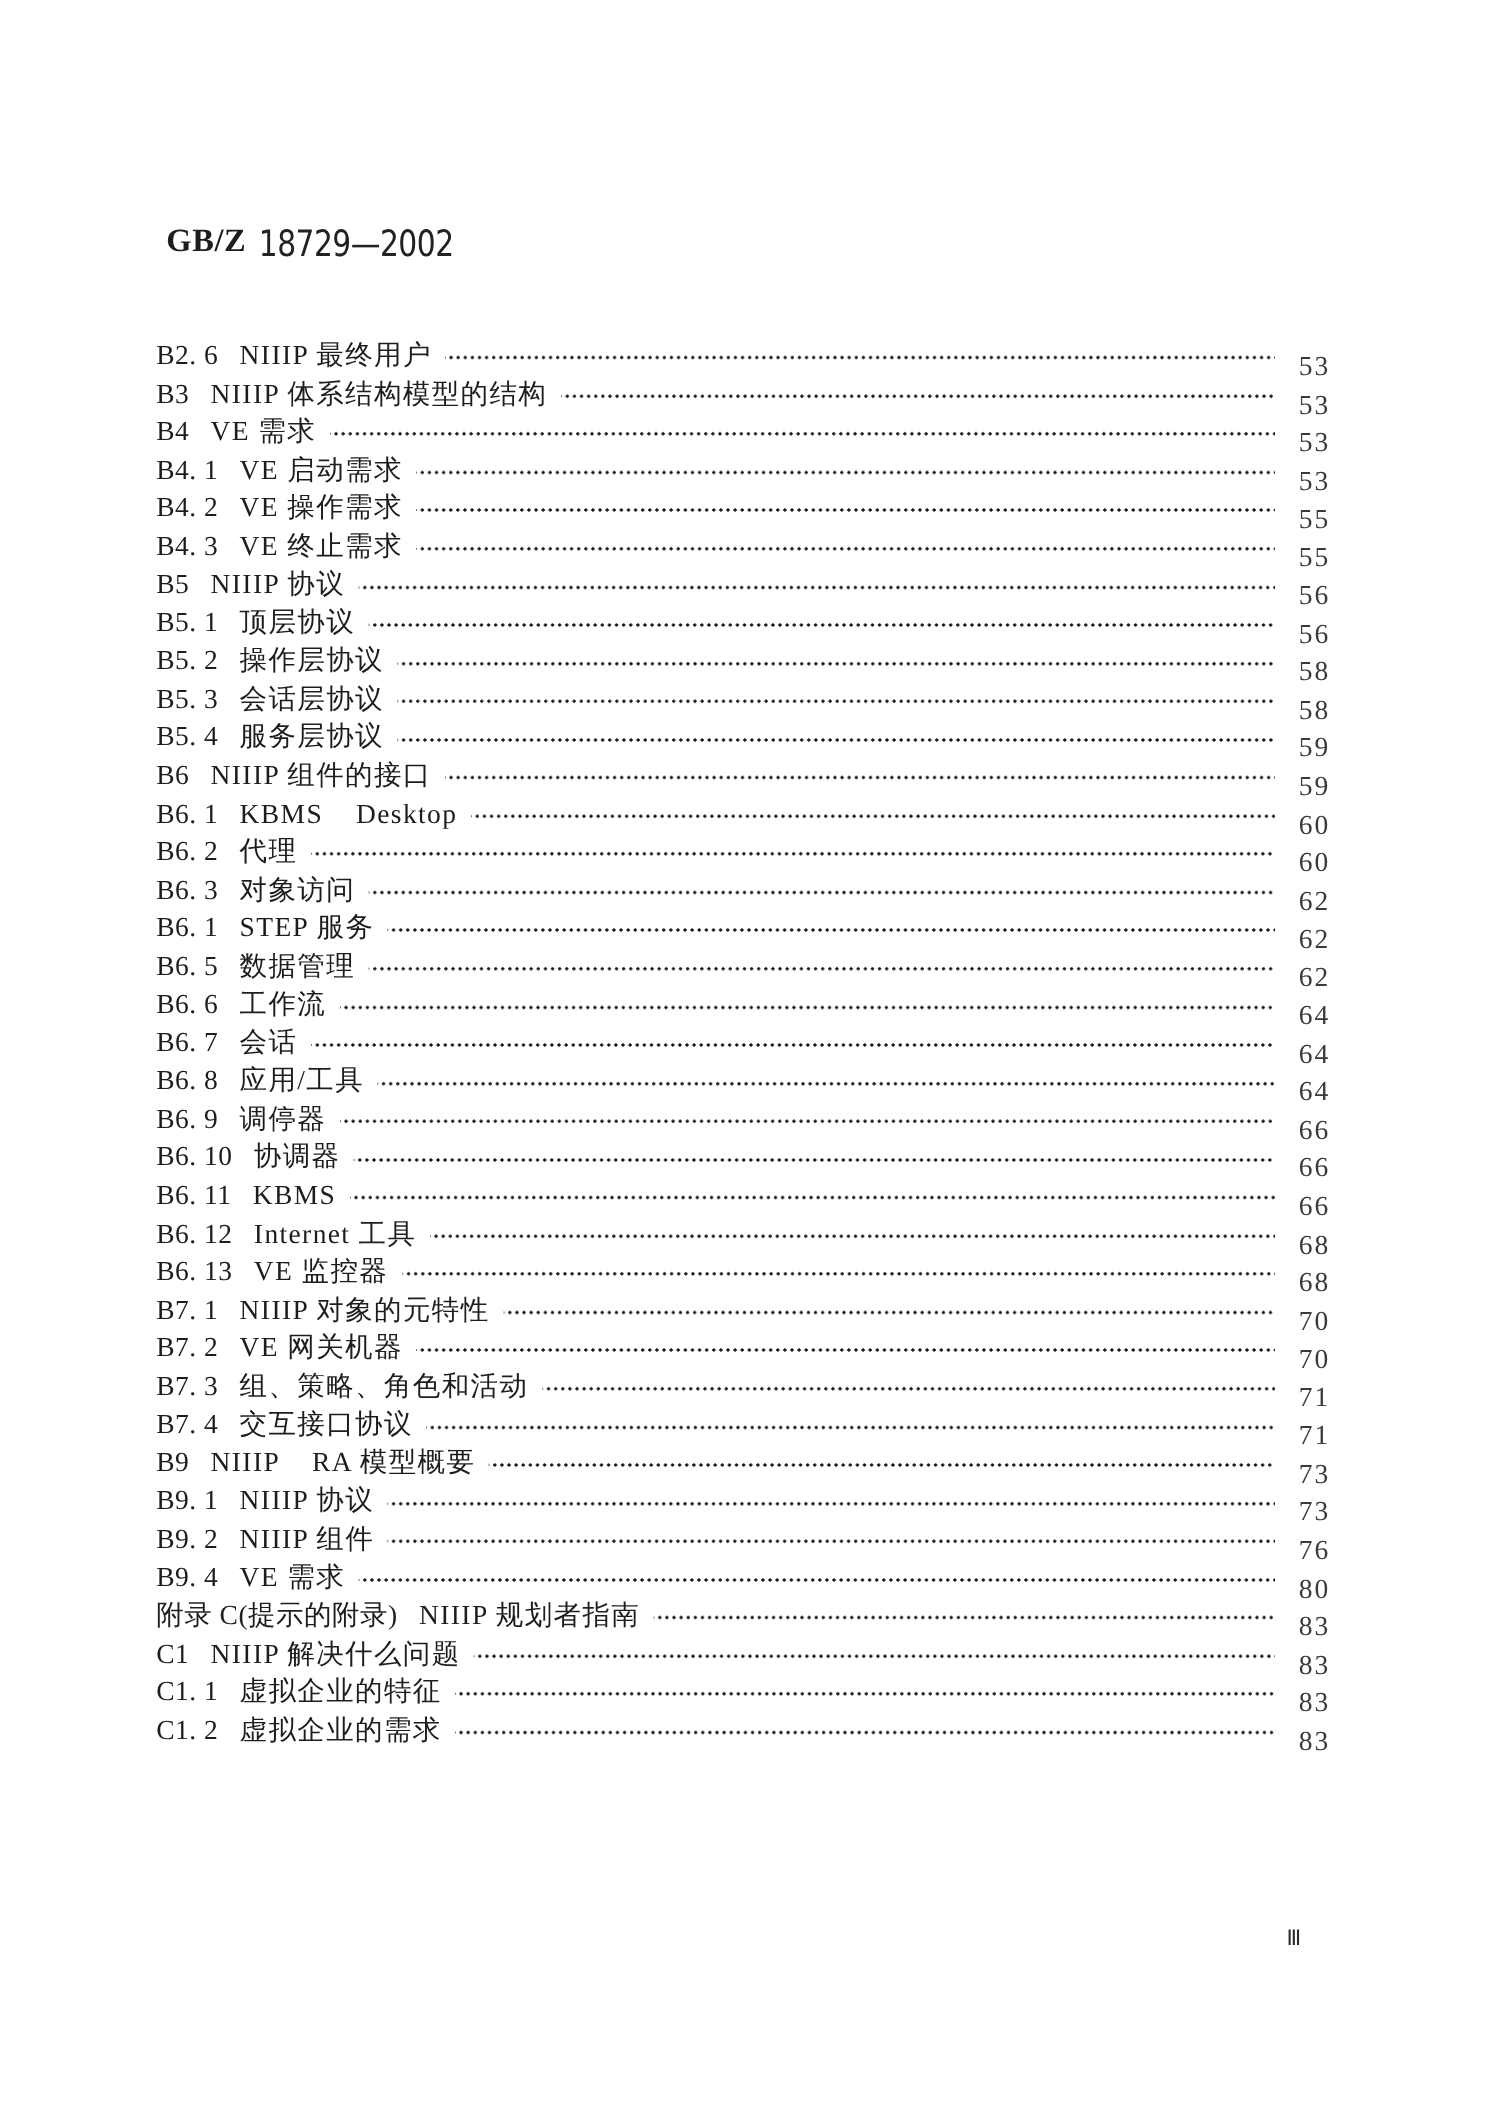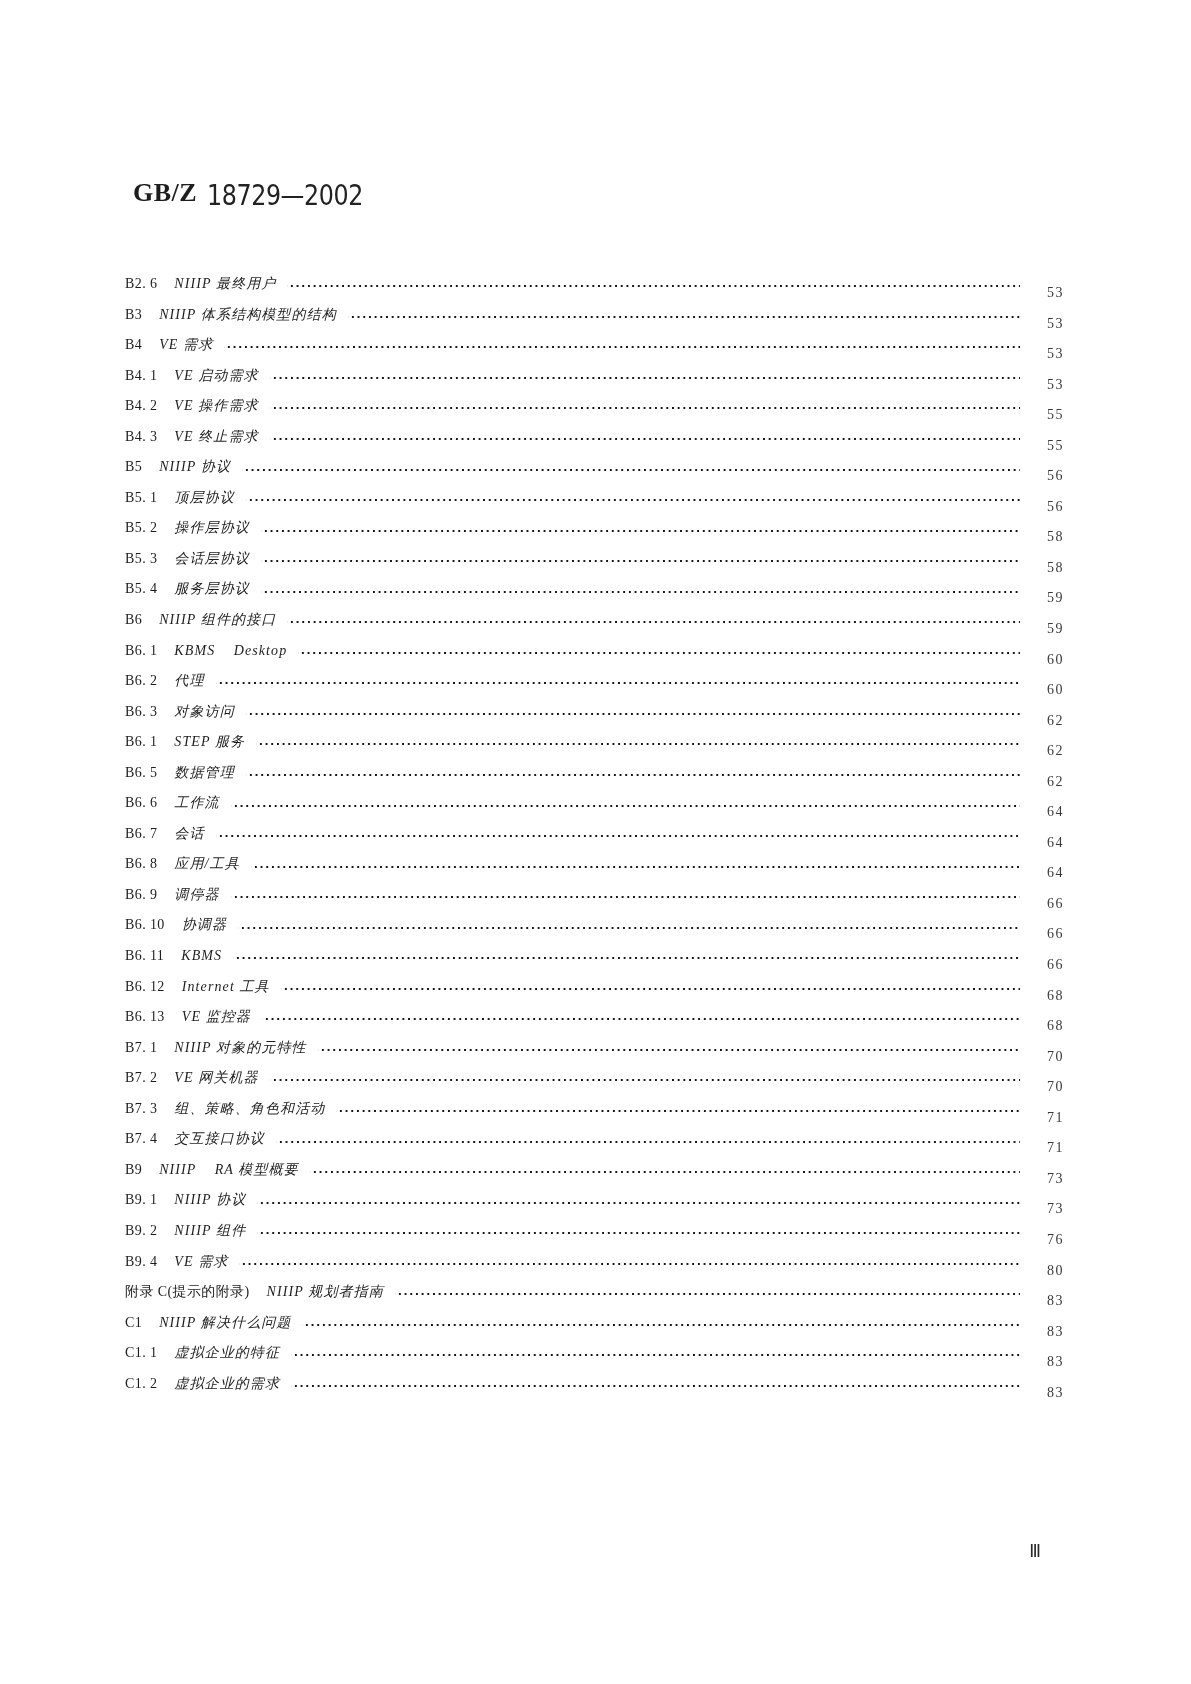--- a/index.html
+++ b/index.html
@@ -50,34 +50,33 @@
   .toc {
     position: absolute;
     top: 269px;
     left: 125px;
     right: 127px;
   }
   .toc-row {
     display: flex;
     align-items: center;
     height: 30.55px;
-    font-size: 14px;
+    font-size: 22px;
     line-height: 30.55px;
   }
   .toc-label {
     white-space: pre;
     margin-right: 17px;
     letter-spacing: 0.4px;
     flex: none;
   }
   .toc-title {
     white-space: pre;
     letter-spacing: 1.1px;
     flex: none;
-    font-style: italic;
   }
   .dot-leader {
     flex: 1 1 auto;
     align-self: stretch;
     margin: 0 8px 0 11px;
     background-image: radial-gradient(circle, #141414 1.05px, rgba(0,0,0,0) 1.45px);
     background-size: 5.7px 6px;
     background-repeat: repeat-x;
     background-position: 2px 58%;
   }

